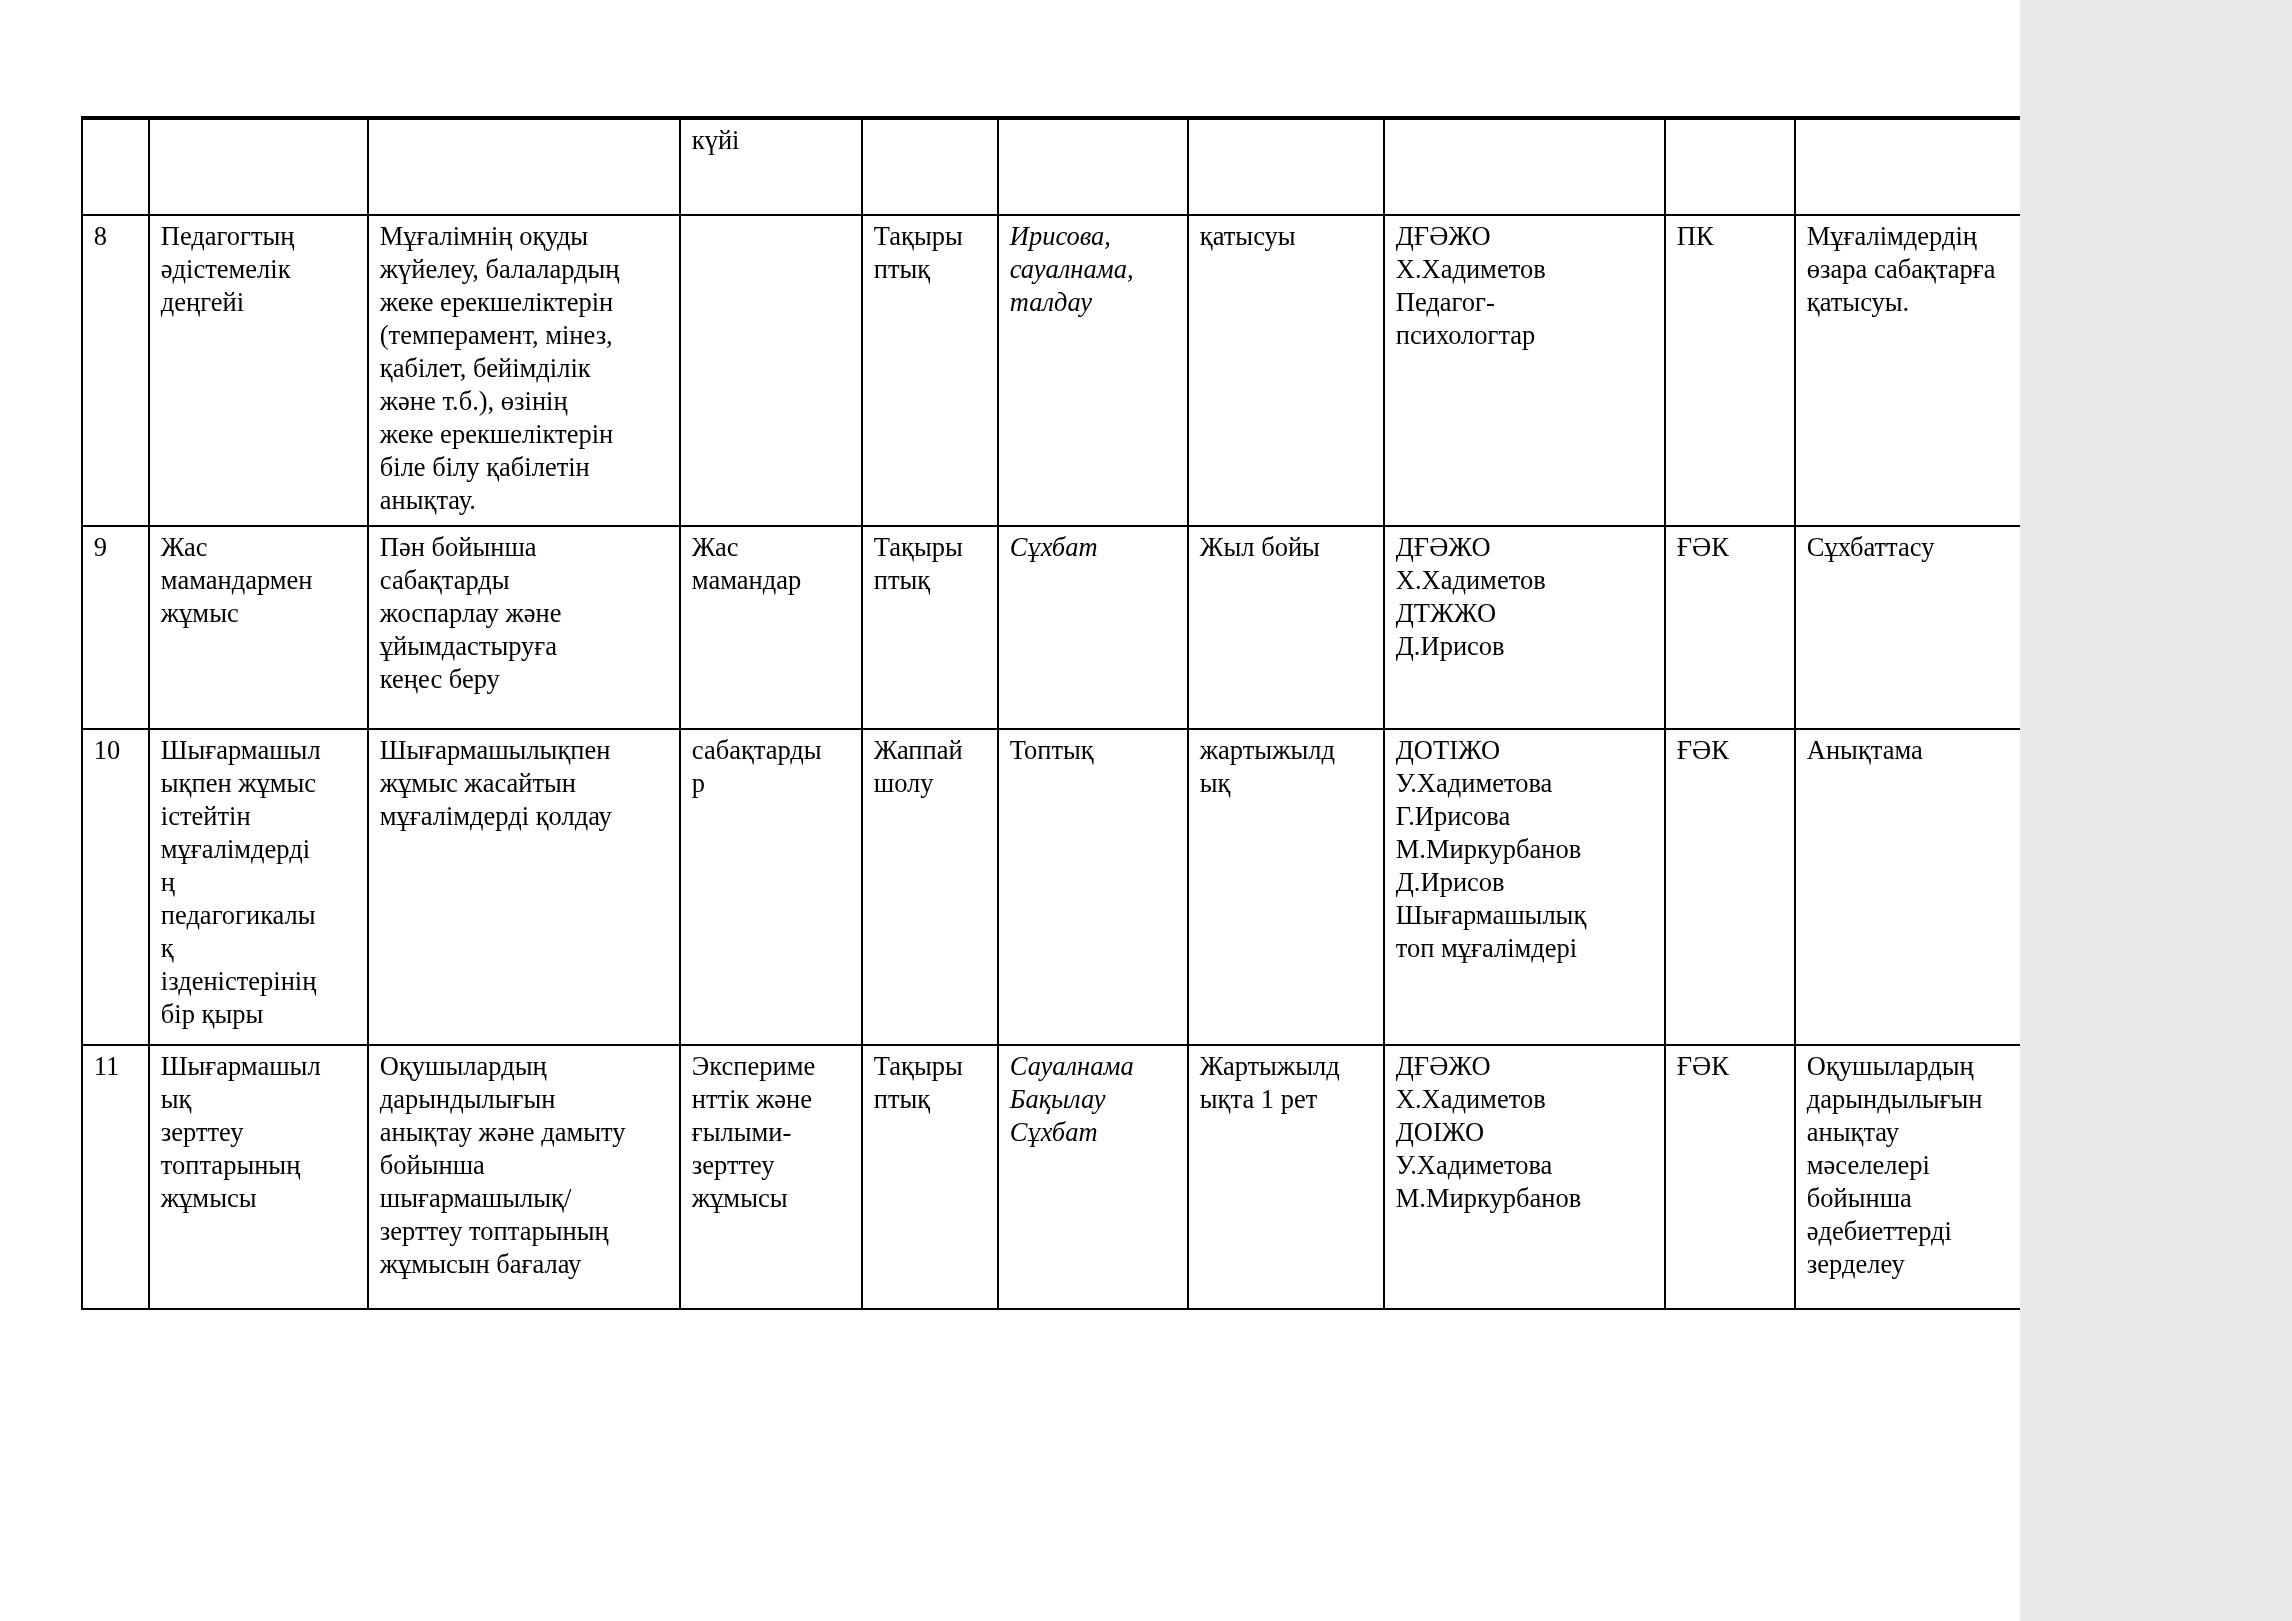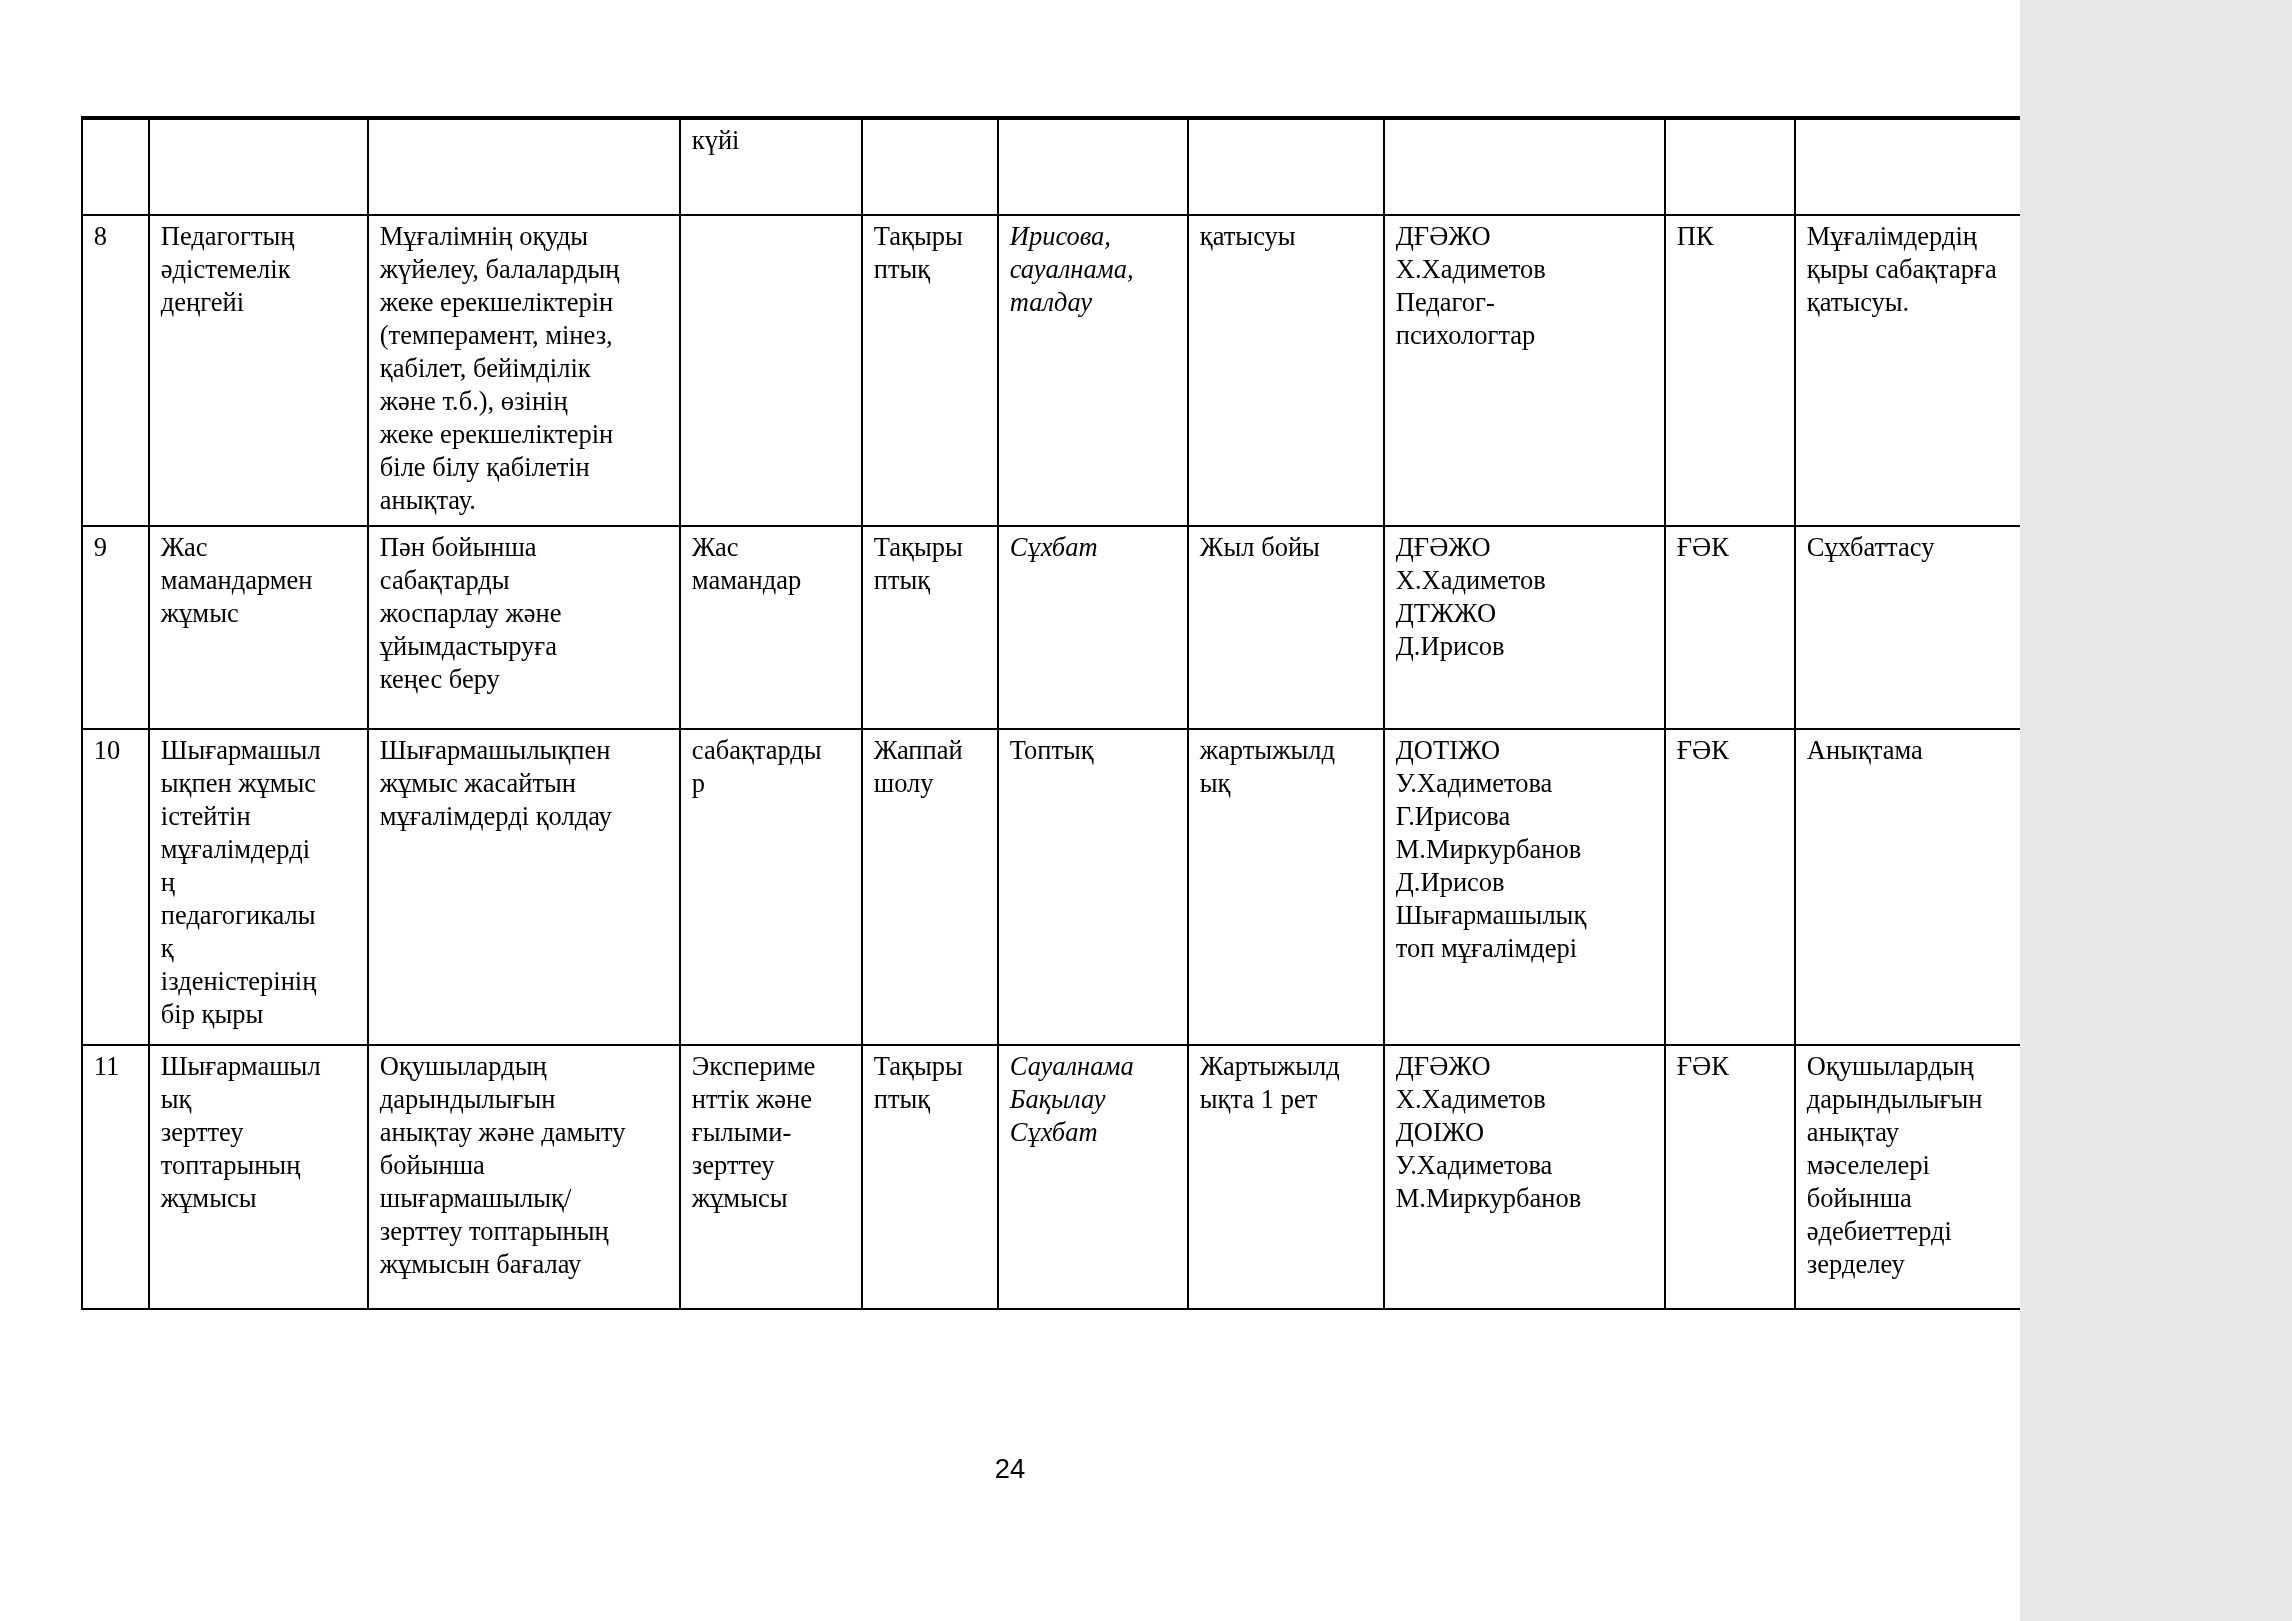--- a/index.html
+++ b/index.html
@@ -96,21 +96,21 @@
           <td class="italic">Ирисова,
 сауалнама,
 талдау</td>
           <td>қатысуы</td>
           <td>ДҒӘЖО
 Х.Хадиметов
 Педагог-
 психологтар</td>
           <td>ПК</td>
           <td>Мұғалімдердің
-қыры сабақтарға
+өзара сабақтарға
 қатысуы.</td>
           <td></td>
         </tr>
         <tr style="height: 203px;">
           <td>9</td>
           <td>Жас
 мамандармен
 жұмыс</td>
           <td>Пән бойынша
 сабақтарды
@@ -200,15 +200,14 @@
 дарындылығын
 анықтау
 мәселелері
 бойынша
 әдебиеттерді
 зерделеу</td>
           <td></td>
         </tr>
       </tbody>
   </table>
-  <div class="page-number">24</div>
 </div>
 
 
 </body></html>

